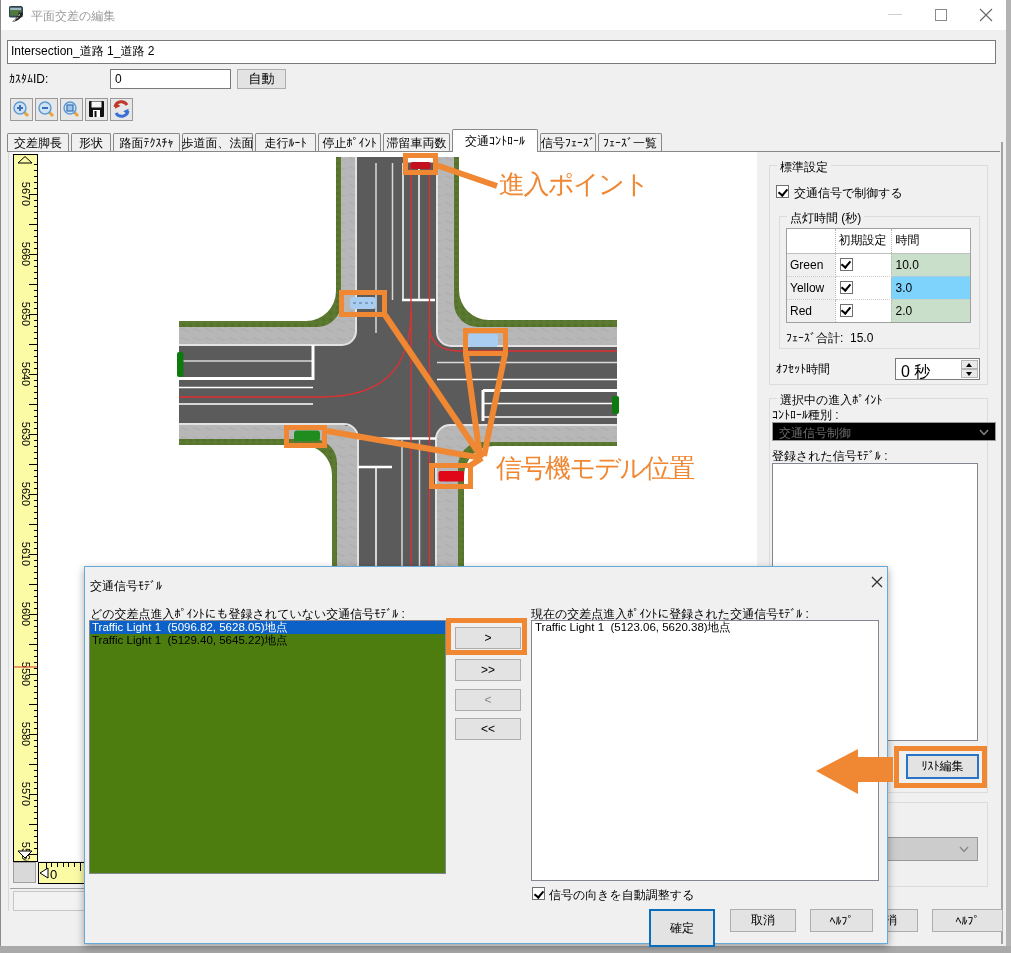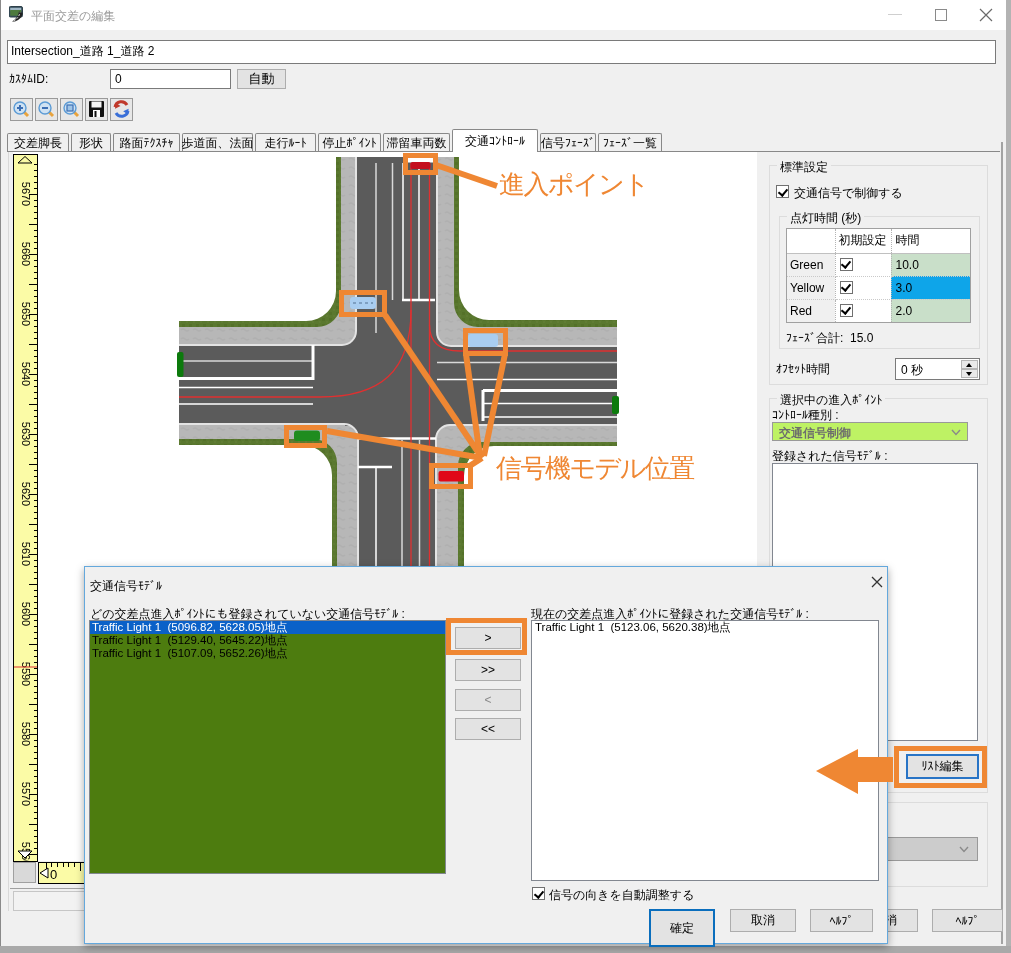--- a/index.html
+++ b/index.html
@@ -409,47 +409,47 @@
       <td style="border-bottom:1px solid #c0c0c0;padding-left:4px;">時間</td>
     </tr>
     <tr style="height:23px;">
       <td style="background:#f0f0f0;border-right:1px dotted #b4b4b4;border-bottom:1px dotted #c9c9c9;padding-left:3px;">Green</td>
       <td style="border-right:1px dotted #b4b4b4;border-bottom:1px dotted #c9c9c9;padding-left:4px;"><span class="cb ck" style="vertical-align:-2px;"></span></td>
       <td style="background:#c9dfc9;border-bottom:1px dotted #c9c9c9;padding-left:4px;">10.0</td>
     </tr>
     <tr style="height:23px;">
       <td style="background:#f0f0f0;border-right:1px dotted #b4b4b4;border-bottom:1px dotted #c9c9c9;padding-left:3px;">Yellow</td>
       <td style="border-right:1px dotted #b4b4b4;border-bottom:1px dotted #c9c9c9;padding-left:4px;"><span class="cb ck" style="vertical-align:-2px;"></span></td>
-      <td style="background:#0ea5e9;border-bottom:1px dotted #c9c9c9;padding-left:4px;">3.0</td>
+      <td style="background:#7dd3fc;border-bottom:1px dotted #c9c9c9;padding-left:4px;">3.0</td>
     </tr>
     <tr style="height:23px;">
       <td style="background:#f0f0f0;border-right:1px dotted #b4b4b4;padding-left:3px;">Red</td>
       <td style="border-right:1px dotted #b4b4b4;padding-left:4px;"><span class="cb ck" style="vertical-align:-2px;"></span></td>
       <td style="background:#c9dfc9;padding-left:4px;">2.0</td>
     </tr>
   </tbody>
     </table>
 </div>
 <div class="abs t12" style="left:786px;top:330px;">ﾌｪｰｽﾞ合計:&nbsp; 15.0</div>
 <div class="abs t12" style="left:776px;top:361px;">ｵﾌｾｯﾄ時間</div>
 <div class="abs" style="left:895px;top:358px;width:85px;height:22px;background:#fff;border:1px solid #7a7a7a;">
-  <div style="font-size:12px;padding:3px 0 0 5px;">0 秒</div>
+  <div style="font-size:16px;padding:3px 0 0 5px;">0 秒</div>
   <div style="position:absolute;right:1px;top:1px;width:17px;height:9px;background:#e9e9e9;border:1px solid #b5b5b5;">
     <div style="position:absolute;left:4px;top:2px;width:0;height:0;border-left:3.5px solid transparent;border-right:3.5px solid transparent;border-bottom:4px solid #000;"></div>
   </div>
   <div style="position:absolute;right:1px;bottom:1px;width:17px;height:9px;background:#e9e9e9;border:1px solid #b5b5b5;">
     <div style="position:absolute;left:4px;top:2px;width:0;height:0;border-left:3.5px solid transparent;border-right:3.5px solid transparent;border-top:4px solid #000;"></div>
   </div>
 </div>
 
 <div class="abs gb" style="left:769px;top:398px;width:219px;height:395px;">
   <div class="gb-legend">選択中の進入ﾎﾟｲﾝﾄ</div>
 </div>
 <div class="abs t12" style="left:772px;top:407px;">ｺﾝﾄﾛｰﾙ種別 :</div>
-<div class="abs" style="left:772px;top:422px;width:196px;height:19px;background:#bef264;border:1px solid #999;font-weight:bold;">
+<div class="abs" style="left:772px;top:422px;width:224px;height:19px;background:#000000;border:1px solid #999;">
   <div style="font-size:12px;color:#6d6d6d;padding:2px 0 0 6px;">交通信号制御</div>
   <svg style="position:absolute;right:6px;top:6px;" width="10" height="7" viewBox="0 0 10 7">
       <path d="M1,1 L5,5.5 L9,1" fill="none" stroke="#8a8a8a" stroke-width="1.4"></path>
     </svg>
 </div>
 <div class="abs t12" style="left:772px;top:448px;">登録された信号ﾓﾃﾞﾙ :</div>
 <div class="abs" style="left:772px;top:463px;width:206px;height:278px;background:#fff;border:1px solid #828790;"></div>
 <div class="abs" style="left:906px;top:754px;width:73px;height:25px;background:#e3e3e3;border:2px solid #2874c6;display:flex;align-items:center;justify-content:center;font-size:12px;">ﾘｽﾄ編集</div>
 
 <div class="abs gb" style="left:769px;top:802px;width:219px;height:85px;"></div>
@@ -522,21 +522,20 @@
 
 <div id="dialog" class="abs" style="left:84px;top:566px;width:804px;height:378px;background:#f0f0f0;border:1px solid #64a8dc;box-shadow:0 3px 8px rgba(0,0,0,0.35);z-index:10;">
   <div class="abs t12" style="left:5px;top:11px;">交通信号ﾓﾃﾞﾙ</div>
   <svg class="abs" style="left:785px;top:8px;" width="14" height="14" viewBox="0 0 14 14">
     <path d="M2,2 L12,12 M12,2 L2,12" stroke="#333" stroke-width="1.3"></path>
   </svg>
   <div class="abs t12" style="left:5px;top:39px;">どの交差点進入ﾎﾟｲﾝﾄにも登録されていない交通信号ﾓﾃﾞﾙ :</div>
   <div class="abs" style="left:4px;top:53px;width:357px;height:254px;background:#4d7c0f;border:1px solid #828790;font-size:11.5px;">
     <div style="background:#0b61c8;color:#fff;padding:0 2px;height:13px;line-height:13px;">Traffic Light 1&nbsp;&nbsp;(5096.82, 5628.05)地点</div>
     <div style="padding:0 2px;height:13px;line-height:13px;">Traffic Light 1&nbsp;&nbsp;(5129.40, 5645.22)地点</div>
-    <div style="padding:0 2px;height:13px;line-height:13px;">Traffic Light 1&nbsp;&nbsp;(5107.09, 5652.26)地点</div>
   </div>
   <div class="abs btn" style="left:370px;top:60px;width:66px;height:22px;">&gt;</div>
   <div class="abs btn" style="left:370px;top:92px;width:66px;height:22px;">&gt;&gt;</div>
   <div class="abs btn" style="left:370px;top:122px;width:66px;height:22px;color:#8a8a8a;">&lt;</div>
   <div class="abs btn" style="left:370px;top:151px;width:66px;height:22px;">&lt;&lt;</div>
   <div class="abs t12" style="left:446px;top:39px;">現在の交差点進入ﾎﾟｲﾝﾄに登録された交通信号ﾓﾃﾞﾙ :</div>
   <div class="abs" style="left:446px;top:53px;width:348px;height:261px;background:#fff;border:1px solid #828790;font-size:11.5px;">
     <div style="padding:0 3px;height:13px;line-height:13px;">Traffic Light 1&nbsp;&nbsp;(5123.06, 5620.38)地点</div>
   </div>
   <span class="cb ck abs" style="left:447px;top:319px;"></span>

